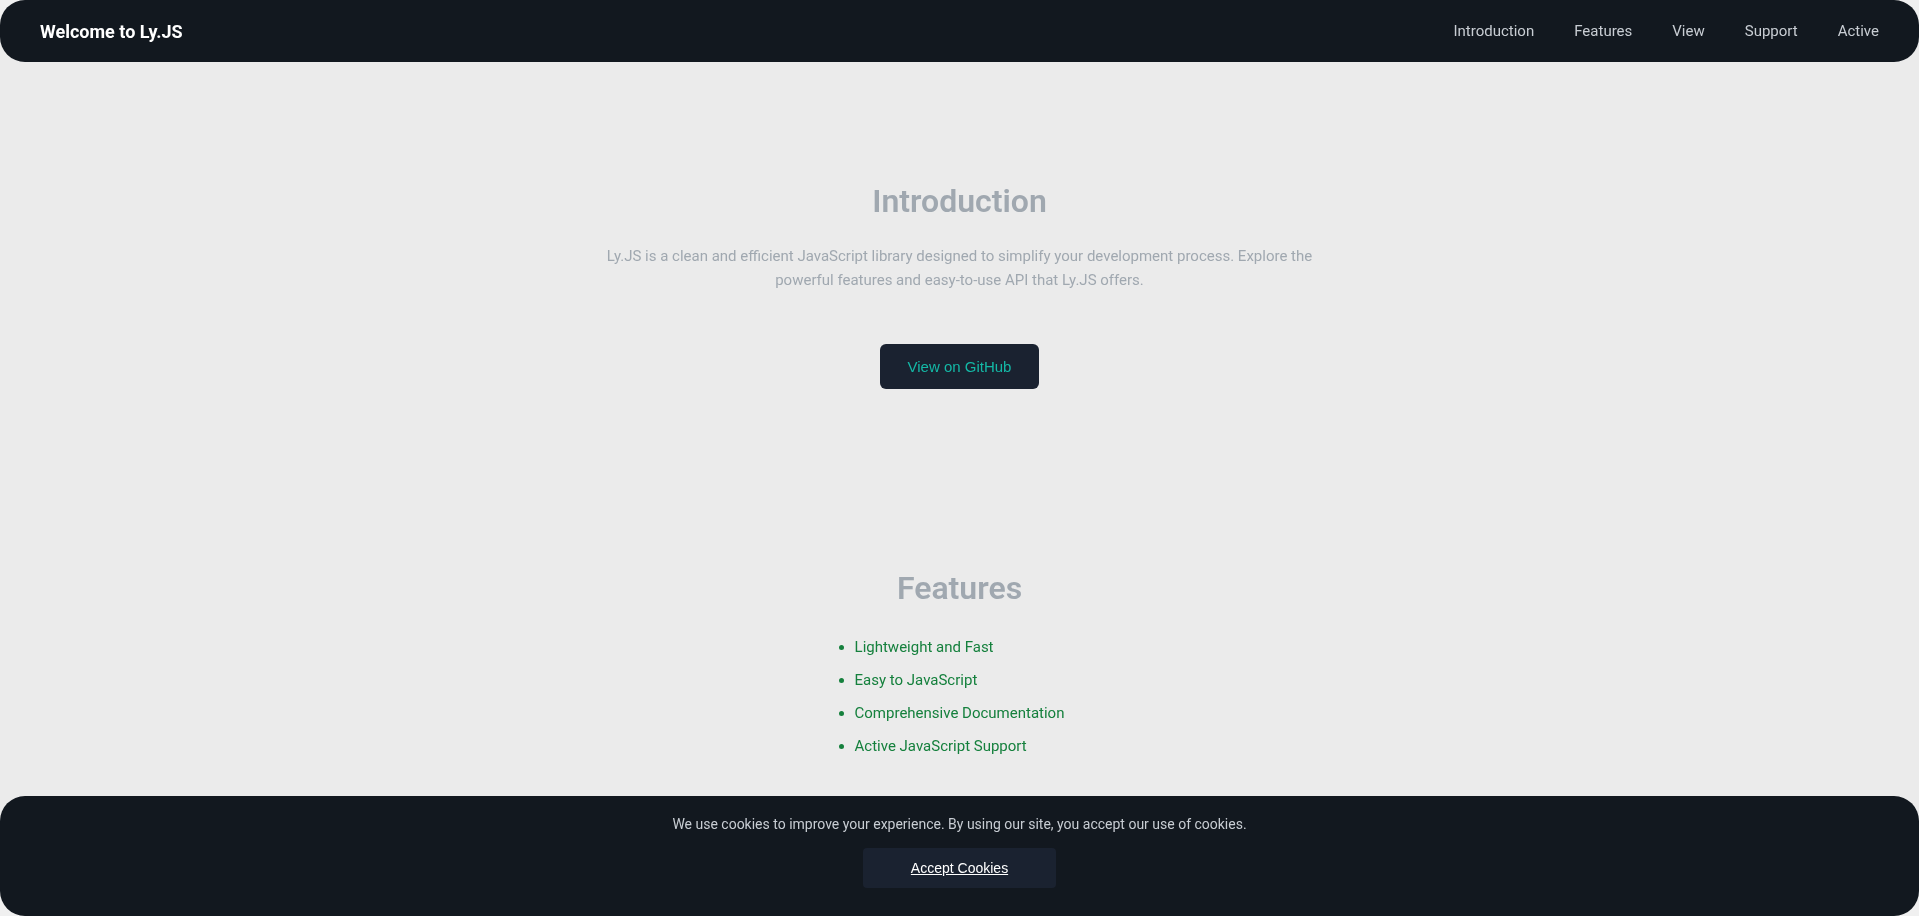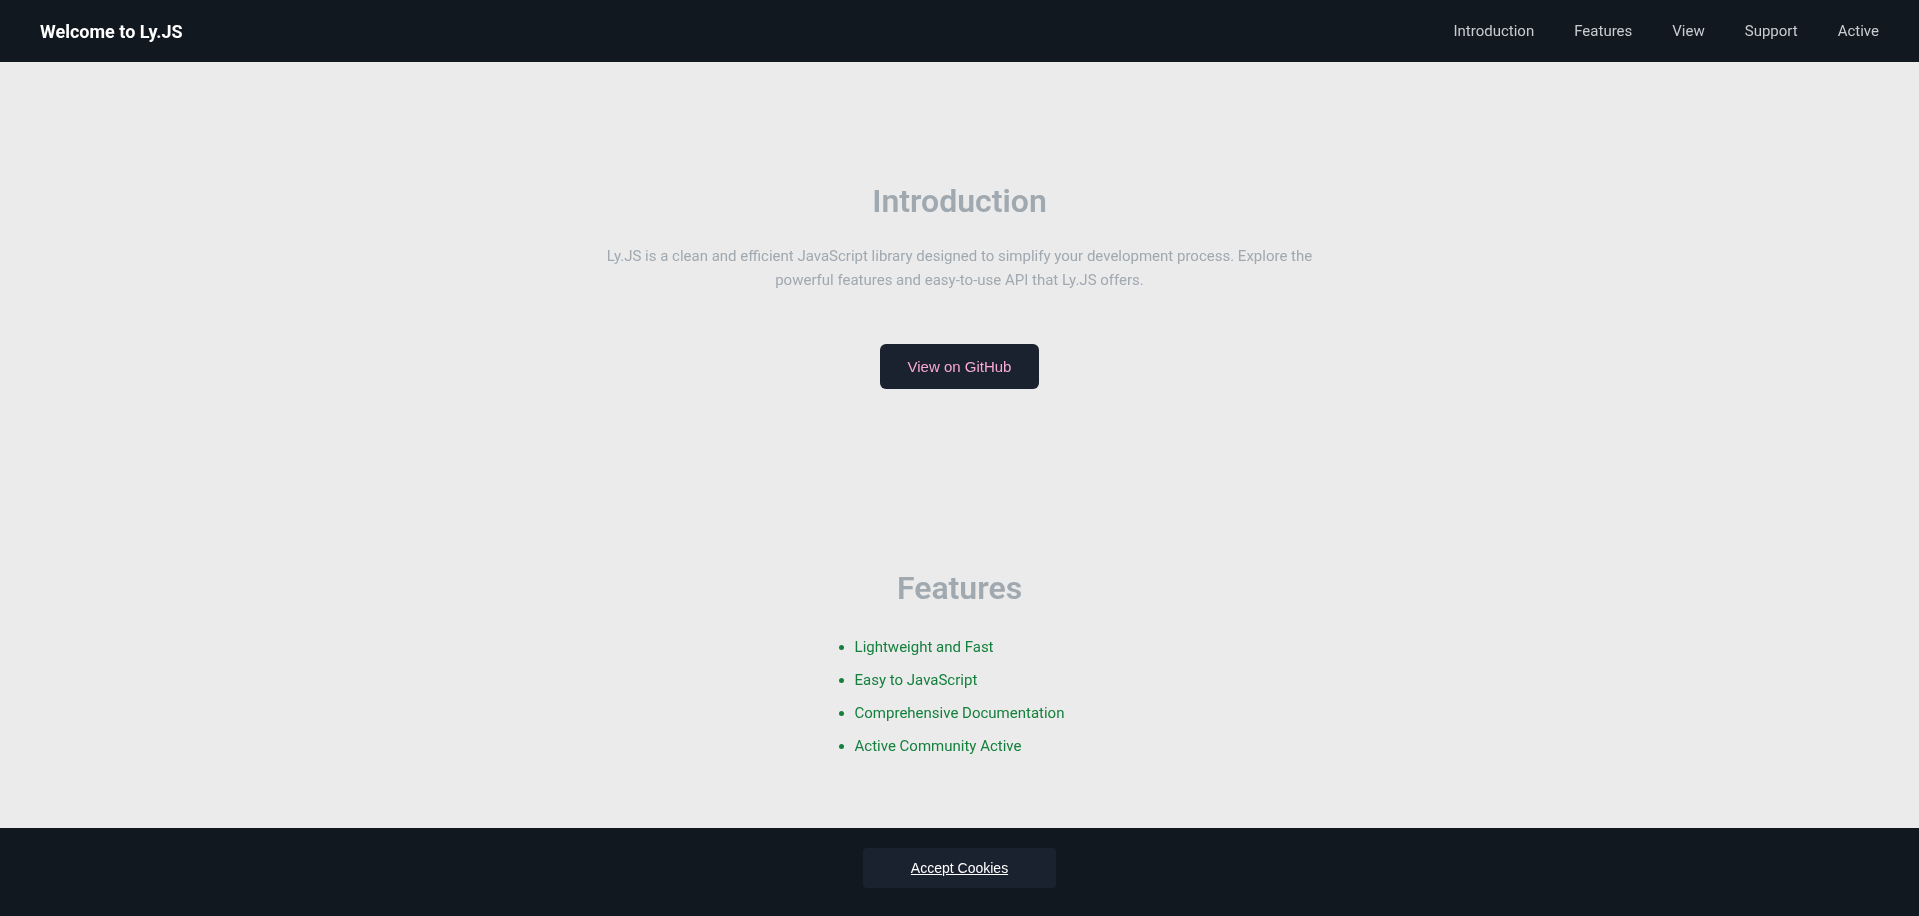--- a/index.html
+++ b/index.html
@@ -1,18 +1,19 @@
 <!DOCTYPE html>
 <html><head>
   <meta charset="utf-8">
   <style>
     * {
       margin: 0;
       padding: 0;
       box-sizing: border-box;
+      border-radius: 25px;
     }
 
     body {
       font-family: -apple-system, BlinkMacSystemFont, 'Segoe UI', Roboto, Oxygen, sans-serif;
       background-color: #f0f0f0;
       min-height: 916px;
       position: relative;
     }
 
     
@@ -78,21 +79,21 @@
     .section-description {
       font-size: 15px;
       color: #a0a8b0;
       max-width: 760px;
       line-height: 1.6;
       margin-bottom: 52px;
     }
 
     .btn-github {
       background-color: #1a2230;
-      color: #f9a8d4;
+      color: #14b8a6;
       border: none;
       padding: 14px 28px;
       border-radius: 6px;
       font-size: 15px;
       cursor: pointer;
       font-weight: 500;
     }
 
     
     .section-features {
@@ -169,21 +170,22 @@
     <p class="section-description">Ly.JS is a clean and efficient JavaScript library designed to simplify your development process. Explore the powerful features and easy-to-use API that Ly.JS offers.</p>
     <button class="btn-github">View on GitHub</button>
   </section>
 
   <section class="section-features">
     <h2 class="section-title">Features</h2>
     <ul class="features-list">
       <li>Lightweight and Fast</li>
       <li>Easy to JavaScript</li>
       <li>Comprehensive Documentation</li>
-      <li>Active Community Active</li>
+      <li>Active JavaScript Support</li>
     </ul>
   </section>
 
 </main>
 
 <div class="cookie-banner">
+  <p class="cookie-text">We use cookies to improve your experience. By using our site, you accept our use of cookies.</p>
   <button class="btn-accept-cookies">Accept Cookies</button>
 </div>
 
 </body></html>

